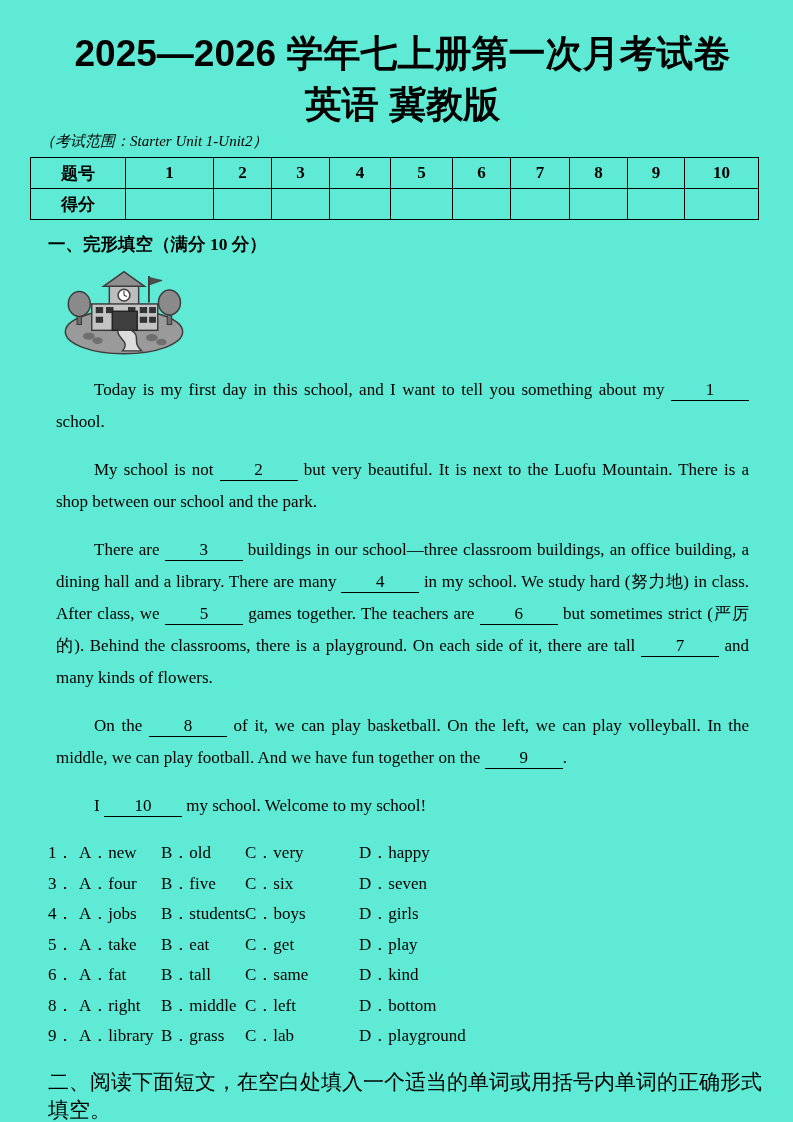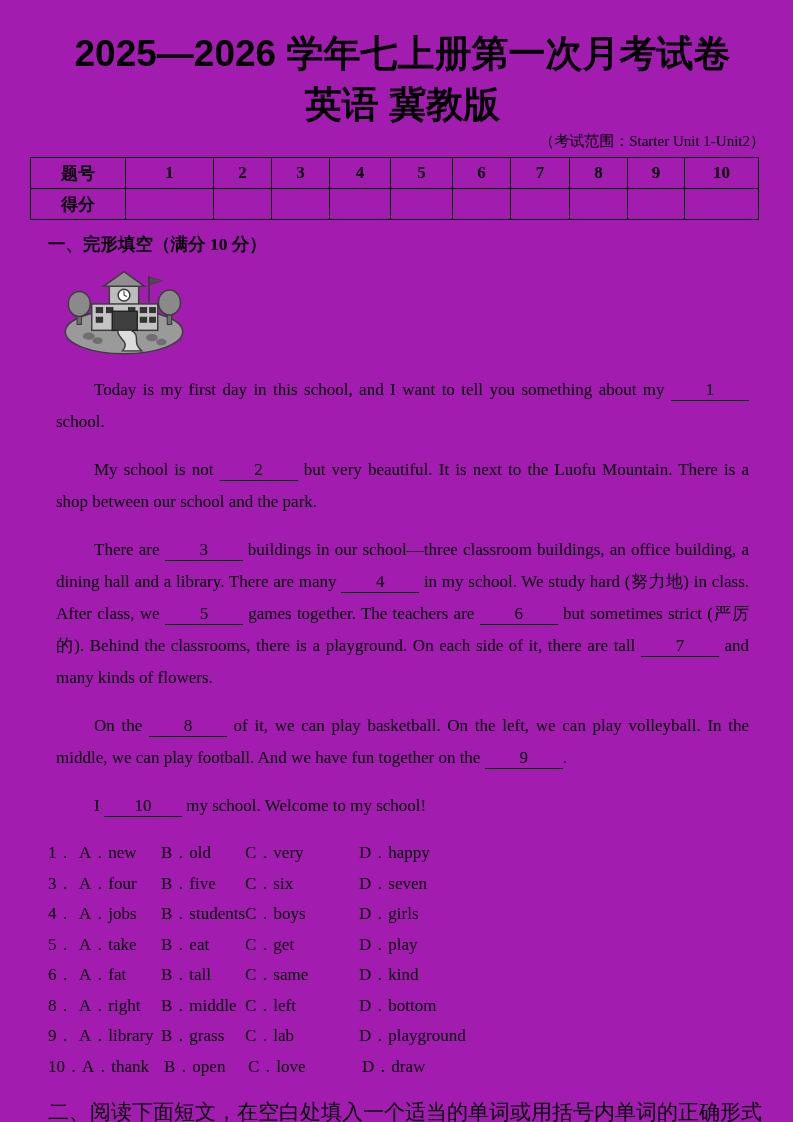--- a/index.html
+++ b/index.html
@@ -1,31 +1,31 @@
 <!DOCTYPE html>
 <html><head>
 <meta charset="utf-8">
 <style>
   html,body{margin:0;padding:0;background:#ffffff;}
   .page{
-    width:793px;height:1122px;background:#a21caf;box-sizing:border-box;
+    width:793px;height:1122px;background:#5eead4;box-sizing:border-box;
     padding:0 28px 0 40px;color:#000;overflow:hidden;position:relative;
     font-family:"Liberation Serif","DejaVu Serif",serif;
   }
   .title{
     font-family:"Liberation Sans","DejaVu Sans",sans-serif;
     font-weight:700;font-size:37px;line-height:48px;text-align:center;
     margin:30px 0 0 0;
   }
   .subtitle{
     font-family:"Liberation Sans","DejaVu Sans",sans-serif;
     font-weight:700;font-size:37px;line-height:46px;text-align:center;
     margin:4px 0 0 0;
   }
-  .scope{font-size:15px;text-align:right;margin:4px 0 6px 0;}
+  .scope{font-size:15px;text-align:left;margin:4px 0 6px 0;font-style:italic;}
   table.score{
     border-collapse:collapse;table-layout:fixed;width:707px;margin-left:-10px;
   }
   table.score td{
     border:1px solid #000;height:30px;text-align:center;vertical-align:middle;
     font-weight:700;font-size:17px;padding:0;overflow:hidden;
   }
   .sec-heading{font-size:17.5px;font-weight:700;margin:12px 0 0 8px;}
   .sec-heading2{font-size:21px;font-weight:400;margin:16px 0 0 8px;}
   .figure-wrap{margin:10px 0 0 18px;width:132px;height:92px;}
@@ -153,18 +153,17 @@
     </div>
 
   <div class="questions">
       <div class="q-row"><span class="q-num">1．</span><span class="q-opt q-opt-a">A．new</span><span class="q-opt q-opt-b">B．old</span><span class="q-opt q-opt-c">C．very</span><span class="q-opt q-opt-d">D．happy</span></div>
       <div class="q-row"><span class="q-num">3．</span><span class="q-opt q-opt-a">A．four</span><span class="q-opt q-opt-b">B．five</span><span class="q-opt q-opt-c">C．six</span><span class="q-opt q-opt-d">D．seven</span></div>
       <div class="q-row"><span class="q-num">4．</span><span class="q-opt q-opt-a">A．jobs</span><span class="q-opt q-opt-b">B．students</span><span class="q-opt q-opt-c">C．boys</span><span class="q-opt q-opt-d">D．girls</span></div>
       <div class="q-row"><span class="q-num">5．</span><span class="q-opt q-opt-a">A．take</span><span class="q-opt q-opt-b">B．eat</span><span class="q-opt q-opt-c">C．get</span><span class="q-opt q-opt-d">D．play</span></div>
       <div class="q-row"><span class="q-num">6．</span><span class="q-opt q-opt-a">A．fat</span><span class="q-opt q-opt-b">B．tall</span><span class="q-opt q-opt-c">C．same</span><span class="q-opt q-opt-d">D．kind</span></div>
       <div class="q-row"><span class="q-num">8．</span><span class="q-opt q-opt-a">A．right</span><span class="q-opt q-opt-b">B．middle</span><span class="q-opt q-opt-c">C．left</span><span class="q-opt q-opt-d">D．bottom</span></div>
       <div class="q-row"><span class="q-num">9．</span><span class="q-opt q-opt-a">A．library</span><span class="q-opt q-opt-b">B．grass</span><span class="q-opt q-opt-c">C．lab</span><span class="q-opt q-opt-d">D．playground</span></div>
-      <div class="q-row"><span class="q-num">10．</span><span class="q-opt q-opt-a">A．thank</span><span class="q-opt q-opt-b">B．open</span><span class="q-opt q-opt-c">C．love</span><span class="q-opt q-opt-d">D．draw</span></div>
     </div>
 
   <div class="sec-heading2">二、阅读下面短文，在空白处填入一个适当的单词或用括号内单词的正确形式填空。</div>
 
 </div>
 
 </body></html>

